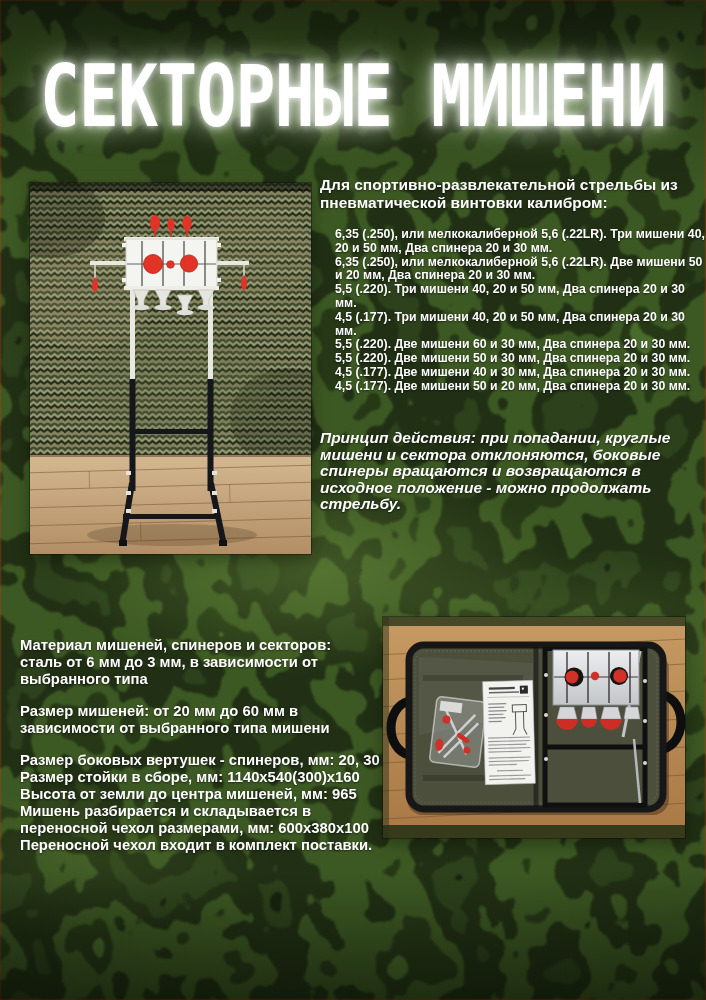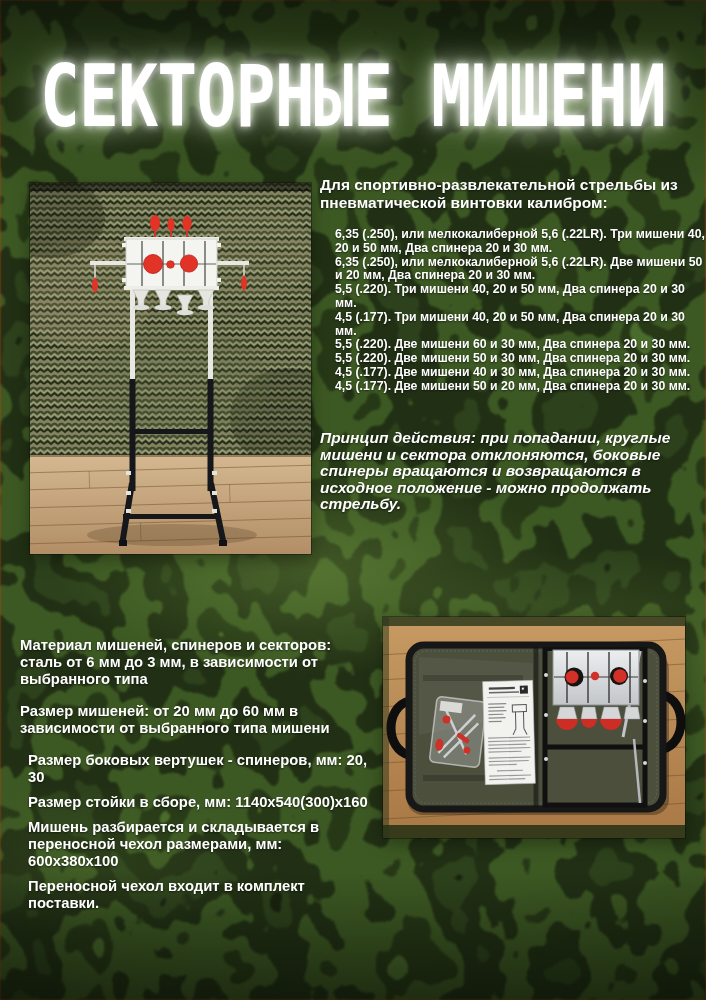--- a/index.html
+++ b/index.html
@@ -58,21 +58,21 @@
   .caliber-list li{margin:0;padding:0;}
   .principle{
     position:absolute;left:320px;top:430px;width:378px;
     font-size:15.5px;line-height:16.6px;font-style:italic;
   }
   .specs{
     position:absolute;left:20px;top:637px;width:360px;
     font-size:14.8px;line-height:17px;
   }
   .specs .para{margin:0 9px 15px 0;}
-  .specs .line{margin:8px;}
+  .specs .line{margin:0;}
   .photo{
     position:absolute;
     box-shadow:0 0 0 1px rgba(10,12,6,.4), 0 5px 16px rgba(0,0,0,.35);
     overflow:hidden;
   }
   .photo svg{display:block;}
   .photo-stand{left:30px;top:183px;width:281px;height:371px;}
   .photo-case{left:383px;top:617px;width:302px;height:221px;}
 </style>
 </head>
@@ -253,20 +253,21 @@
     <li>4,5 (.177). Две мишени 50 и 20 мм, Два спинера 20 и 30 мм.</li>
   </ul>
 
   <div class="txt principle">Принцип действия: при попадании, круглые мишени и сектора отклоняются, боковые спинеры вращаются и возвращаются в исходное положение - можно продолжать стрельбу.</div>
 
   <div class="txt specs">
     <p class="para">Материал мишеней, спинеров и секторов: сталь от 6 мм до 3 мм, в зависимости от выбранного типа</p>
     <p class="para">Размер мишеней: от 20 мм до 60 мм в зависимости от выбранного типа мишени</p>
     <div class="line">Размер боковых вертушек - спинеров, мм: 20, 30</div>
     <div class="line">Размер стойки в сборе, мм: 1140х540(300)х160</div>
+    <div class="line">Высота от земли до центра мишеней, мм: 965</div>
     <div class="line">Мишень разбирается и складывается в переносной чехол размерами, мм: 600х380х100</div>
     <div class="line">Переносной чехол входит в комплект поставки.</div>
   </div>
 
   <div class="photo photo-case">
     <svg width="302" height="221" viewBox="0 0 302 221" aria-hidden="true">
       <defs>
         <linearGradient id="tableGrad" x1="0" y1="0" x2="0" y2="1">
           <stop offset="0" stop-color="#c79a63"></stop>
           <stop offset="1" stop-color="#a87845"></stop>

